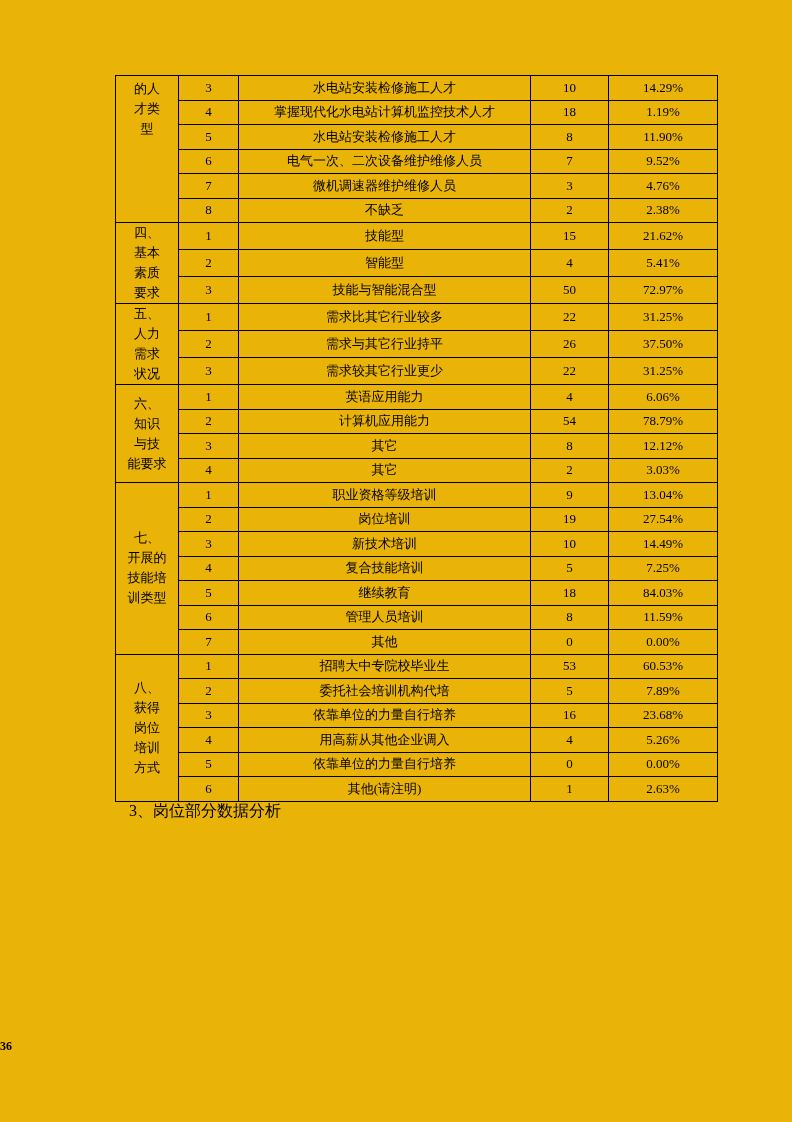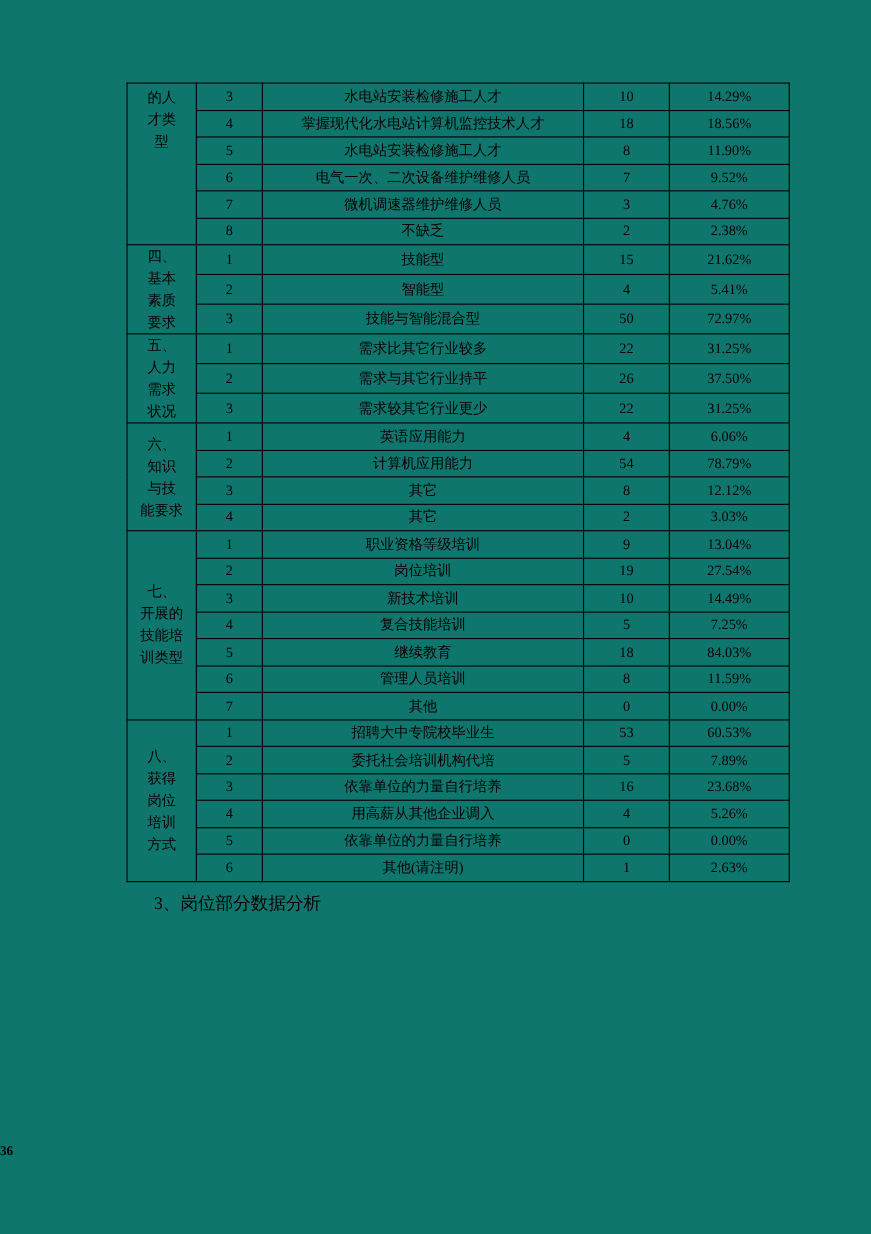--- a/index.html
+++ b/index.html
@@ -1,21 +1,21 @@
 <!DOCTYPE html>
 <html><head>
 <meta charset="utf-8">
 <style>
   * { box-sizing: border-box; }
   html, body { margin: 0; padding: 0; background: #ffffff; }
   .page {
     position: relative;
     width: 792px;
     height: 1122px;
-    background: #0f766e;
+    background: #eab308;
     font-family: "Liberation Serif", "DejaVu Serif", serif;
     color: #000000;
     overflow: hidden;
   }
   .data-table {
     position: absolute;
     left: 115px;
     top: 75px;
     width: 602px;
     border-collapse: collapse;
@@ -42,21 +42,21 @@
   }
   .body-text {
     position: absolute;
     left: 96px;
     top: 793px;
     width: 620px;
     font-size: 16px;
     line-height: 34.5px;
     text-align: justify;
   }
-  .body-text p { margin: 12px; text-indent: 2em; }
+  .body-text p { margin: 1px; text-indent: 2em; }
   .page-number {
     position: absolute;
     left: 0;
     top: 1039px;
     width: 100%;
     text-align: left;
     font-size: 12px;
     font-weight: bold;
   }
 </style>
@@ -80,21 +80,21 @@
 型</td>
           <td>3</td>
           <td>水电站安装检修施工人才</td>
           <td>10</td>
           <td>14.29%</td>
         </tr>
         <tr>
           <td>4</td>
           <td>掌握现代化水电站计算机监控技术人才</td>
           <td>18</td>
-          <td>18.56%</td>
+          <td>1.19%</td>
         </tr>
         <tr>
           <td>5</td>
           <td>水电站安装检修施工人才</td>
           <td>8</td>
           <td>11.90%</td>
         </tr>
         <tr>
           <td>6</td>
           <td>电气一次、二次设备维护维修人员</td>

